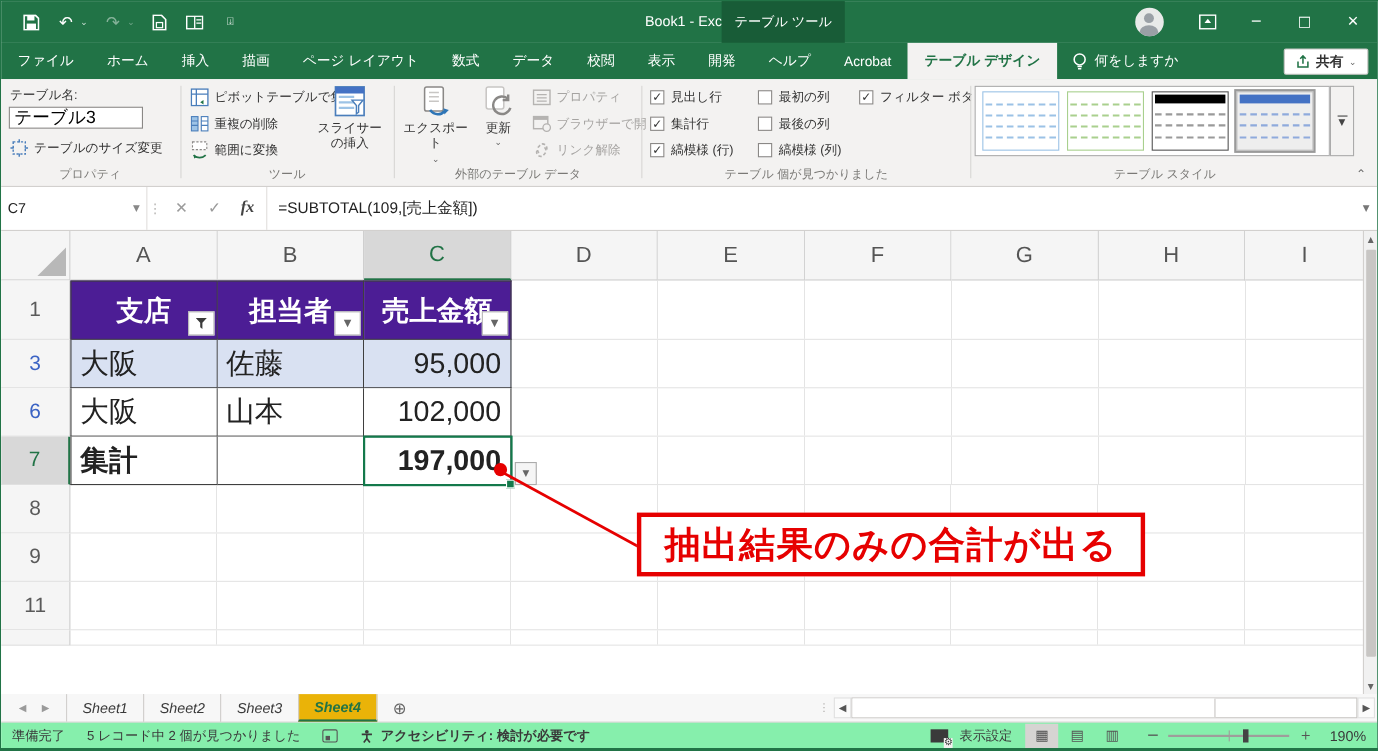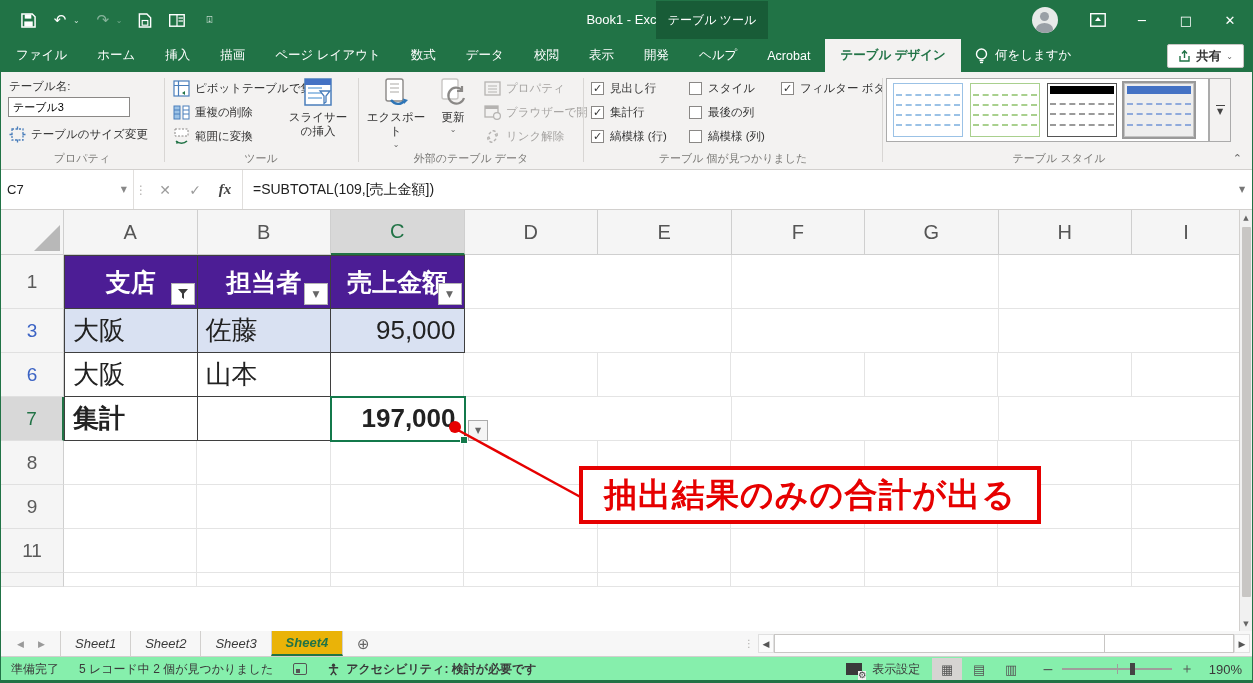--- a/index.html
+++ b/index.html
@@ -35,21 +35,21 @@
   .rgroup-label { position:absolute; bottom:3px; font-size:11px; color:#7a7976; text-align:center; width:100%; left:0; }
   .rgroup { position:absolute; top:0; height:97px; }
   .rsep { position:absolute; top:6px; height:84px; width:1px; background:#d8d6d4; }
   .rlabel { font-size:11.5px; color:#333; }
   .small-btn { display:flex; align-items:center; gap:5px; height:22px; padding:0 2px; font-size:11.5px; color:#333; white-space:nowrap; }
   .small-btn.disabled { color:#a6a4a2; }
   .big-btn { position:absolute; top:5px; display:flex; flex-direction:column; align-items:center; font-size:11.5px; color:#333; text-align:center; line-height:1.25; }
   .big-btn .bdd { font-size:8px; color:#666; margin-top:1px; }
   .icon16 { width:17px; height:17px; flex:0 0 17px; display:inline-flex; }
   .icon28 { width:30px; height:30px; margin-bottom:3px; }
-  .tn-input { width:122px; height:20px; border:1px solid #8a8886; background:#fff; font-size:11px; padding:0 4px; font-family:Liberation Sans, sans-serif; }
+  .tn-input { width:122px; height:20px; border:1px solid #8a8886; background:#fff; font-size:16px; padding:0 4px; font-family:Liberation Sans, sans-serif; }
   .cb-item { display:flex; align-items:center; gap:6px; height:21px; font-size:11.5px; color:#333; white-space:nowrap; }
   .cb { width:13px; height:13px; border:1px solid #8a8886; background:#fff; display:inline-flex; align-items:center; justify-content:center; font-size:11px; color:#333; font-family:"DejaVu Sans",sans-serif; }
   .gallery { position:absolute; left:885px; top:6px; width:323px; height:64px; background:#fff; border:1px solid #ababab; display:flex; align-items:center; padding-left:6px; gap:7px; }
   .thumb { width:70px; height:54px; border:1px solid #c3c3c3; background:#fff; display:flex; flex-direction:column; padding:2px; gap:0; }
   .thumb .tr { flex:1; border-bottom:2px dashed #9bc2e6; }
   .thumb .tr:last-child { border-bottom:none; }
   .thumb.g .tr { border-color:#a9d08e; }
   .thumb.g { border-color:#a9d08e; }
   .thumb.b { border-color:#9bc2e6; }
   .thumb.k .tr { border-color:#9a9a9a; }
@@ -357,21 +357,21 @@
             <span>集計行</span>
           </div>
         <div class="cb-item">
             <span class="cb">✓</span>
             <span>縞模様 (行)</span>
           </div>
       </div>
       <div style="position:absolute; left:104px; top:6px; display:flex; flex-direction:column; gap:3px;">
         <div class="cb-item">
             <span class="cb"></span>
-            <span>スタイル</span>
+            <span>最初の列</span>
           </div>
         <div class="cb-item">
             <span class="cb"></span>
             <span>最後の列</span>
           </div>
         <div class="cb-item">
             <span class="cb"></span>
             <span>縞模様 (列)</span>
           </div>
       </div>
@@ -487,20 +487,21 @@
       <div class="tcell band first">大阪</div>
       <div class="tcell band">佐藤</div>
       <div class="tcell band num">95,000</div>
       <div class="gfill"></div>
     </div>
 
     <div class="grow rr">
       <div class="rh blue">6</div>
       <div class="tcell first">大阪</div>
       <div class="tcell">山本</div>
+      <div class="tcell num">102,000</div>
       <div class="gfill"></div>
     </div>
 
     <div class="grow rr">
       <div class="rh selr">7</div>
       <div class="tcell first bold">集計</div>
       <div class="tcell"></div>
       <div class="tcell num bold">197,000</div>
       <div class="gfill"></div>
     </div>

